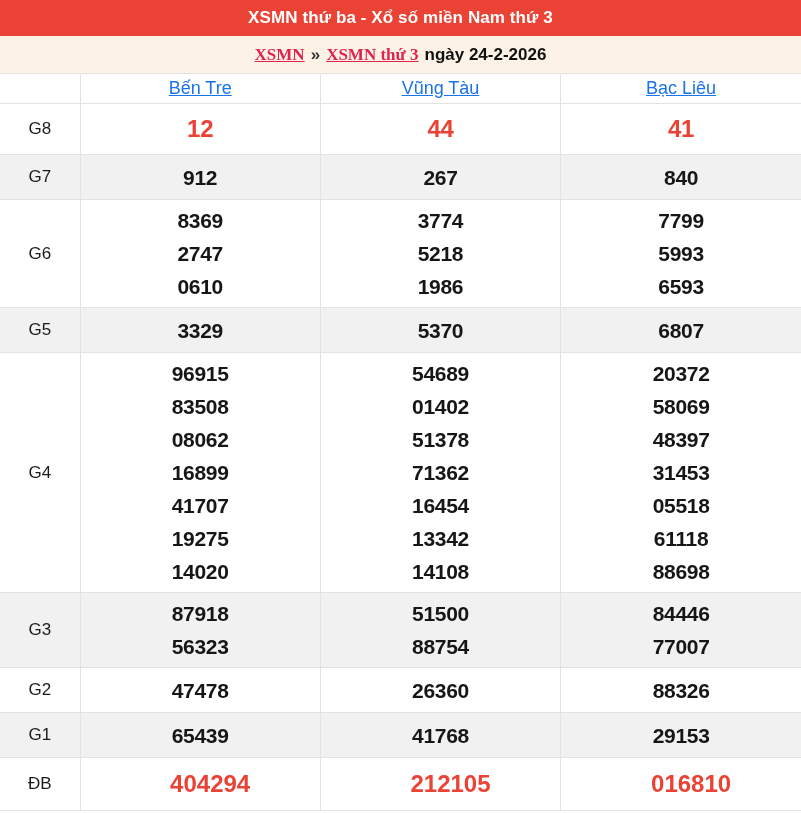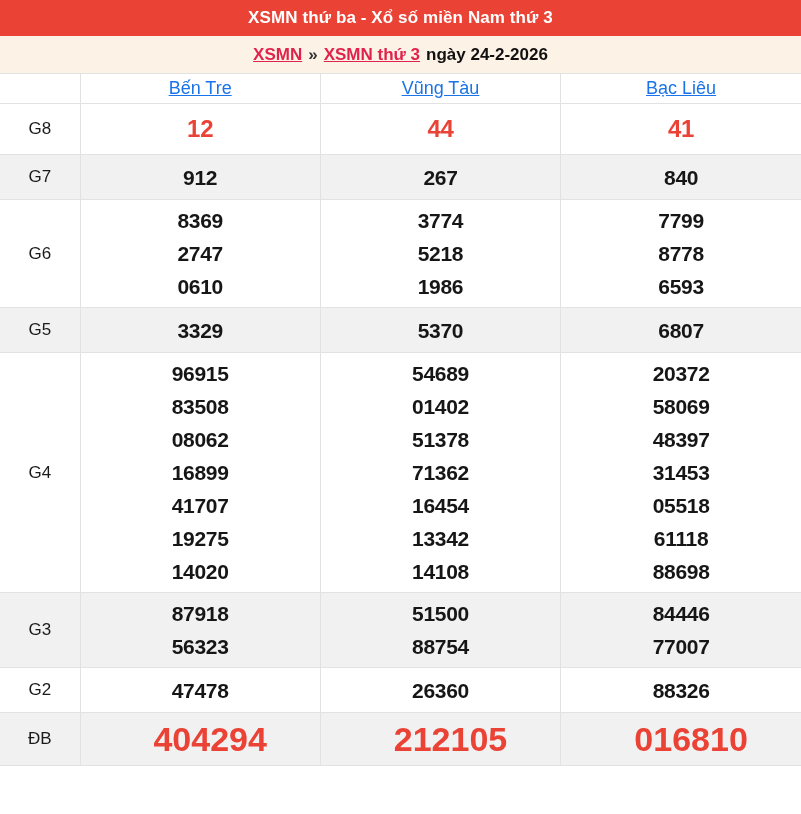--- a/index.html
+++ b/index.html
@@ -34,20 +34,21 @@
     height:37px;
     display:flex;align-items:center;justify-content:center;
     gap:6px;
     font-size:17px;
     font-weight:700;
   }
   .crumb-bar a{
     color:var(--link-red);
     text-decoration:underline;
     cursor:pointer;
+    font-family:Liberation Serif, serif;
   }
   .crumb-sep{color:#333;font-weight:700;}
   .crumb-date{color:#111;}
   table.results{
     width:801px;
     border-collapse:collapse;
     table-layout:fixed;
   }
   table.results col.label-col{width:80px;}
   table.results td,table.results th{
@@ -85,21 +86,21 @@
   }
   tr.row-single td{height:45px;margin-left:39px;}
   tr.row-g8 td.result-cell{
     color:var(--accent-red);
     font-size:24px;
     line-height:42px;
   }
   tr.row-g8 td{height:50px;}
   tr.row-db td.result-cell{
     color:var(--accent-red);
-    font-size:34px;
+    font-size:24px;
     line-height:44px;
     letter-spacing:0px;
     padding-left:20px;
   }
   tr.row-db td{height:52px;}
   .result-number{display:block;}
 </style>
 </head>
 <body>
 
@@ -167,21 +168,21 @@
           <span class="result-number">2747</span>
           <span class="result-number">0610</span>
         </td>
         <td class="result-cell">
           <span class="result-number">3774</span>
           <span class="result-number">5218</span>
           <span class="result-number">1986</span>
         </td>
         <td class="result-cell">
           <span class="result-number">7799</span>
-          <span class="result-number">8778</span>
+          <span class="result-number">5993</span>
           <span class="result-number">6593</span>
         </td>
       </tr>
       <tr class="row-g5 row-single">
         <td class="prize-label">G5</td>
         <td class="result-cell">
           <span class="result-number">3329</span>
         </td>
         <td class="result-cell">
           <span class="result-number">5370</span>
@@ -240,20 +241,32 @@
         <td class="result-cell">
           <span class="result-number">47478</span>
         </td>
         <td class="result-cell">
           <span class="result-number">26360</span>
         </td>
         <td class="result-cell">
           <span class="result-number">88326</span>
         </td>
       </tr>
+      <tr class="row-g1 row-single">
+        <td class="prize-label">G1</td>
+        <td class="result-cell">
+          <span class="result-number">65439</span>
+        </td>
+        <td class="result-cell">
+          <span class="result-number">41768</span>
+        </td>
+        <td class="result-cell">
+          <span class="result-number">29153</span>
+        </td>
+      </tr>
       <tr class="row-db row-single">
         <td class="prize-label">ĐB</td>
         <td class="result-cell">
           <span class="result-number">404294</span>
         </td>
         <td class="result-cell">
           <span class="result-number">212105</span>
         </td>
         <td class="result-cell">
           <span class="result-number">016810</span>

